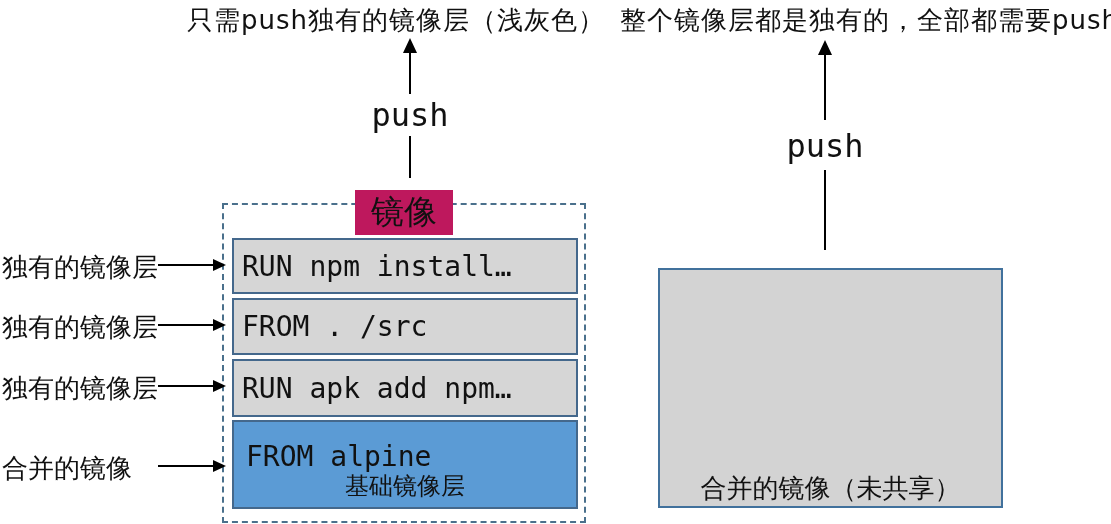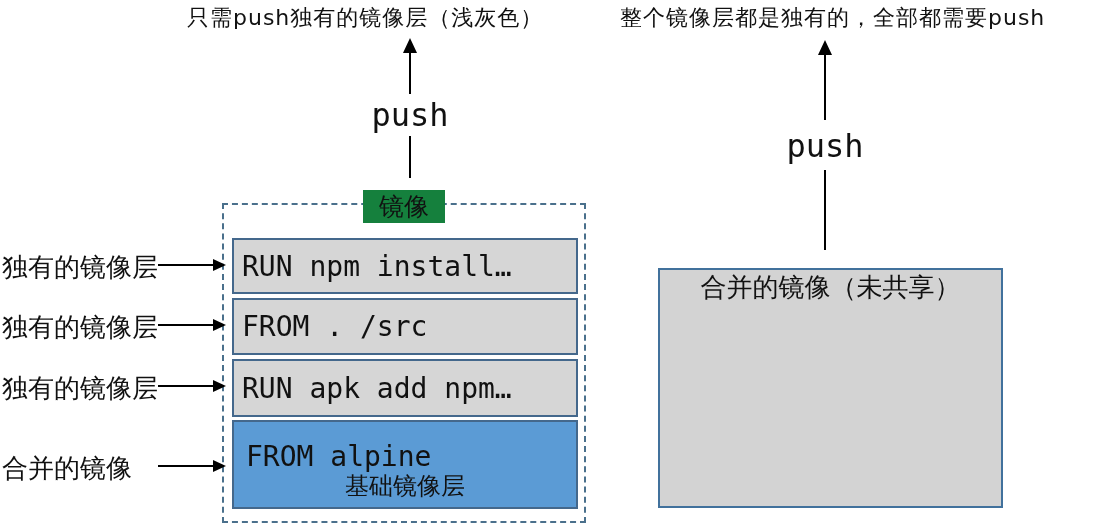--- a/index.html
+++ b/index.html
@@ -1,37 +1,37 @@
 <!DOCTYPE html>
 <html style="--arrow: #000000; --blue_fill: #5b9bd5; --gray_fill: #d6d6d6; --layer_border: #44688c; --dash_border: #4a708c; --merged_fill: #d3d3d3; --merged_border: #41719c;"><head>
 <meta charset="utf-8">
 <style>
   html,body{margin:0;padding:0;background:#fff;}
   #canvas{
     position:relative;width:1111px;height:524px;background:#fff;overflow:hidden;
     font-family:"DejaVu Sans",sans-serif;color:#111;
   }
-  .title{position:absolute;top:3px;font-size:22px;white-space:nowrap;letter-spacing:1px;}
+  .title{position:absolute;top:3px;font-size:26px;white-space:nowrap;letter-spacing:1px;}
   #title-left{left:187px;}
   #title-right{left:620px;}
   .vline{position:absolute;width:2px;background:var(--arrow);}
   .arrow-up{position:absolute;width:0;height:0;
     border-left:7px solid transparent;border-right:7px solid transparent;
     border-bottom:15px solid var(--arrow);}
   .push{position:absolute;width:160px;text-align:center;
     font-family:"DejaVu Sans Mono",monospace;font-size:32px;}
   #push-left{left:330px;top:96px;}
   #push-right{left:745px;top:127px;}
   #dashed-box{
     position:absolute;left:222px;top:203px;width:364px;height:320px;
     border:2px dashed var(--dash_border);box-sizing:border-box;
   }
   #legend{
     position:absolute;top:-15px;left:50%;transform:translateX(-50%);
-    background:#15803d;padding:0 16px;font-size:25px;white-space:nowrap;
+    background:#be185d;padding:0 16px;font-size:33px;white-space:nowrap;
   }
   .layer{
     position:absolute;left:8px;width:346px;box-sizing:border-box;
     border:2px solid var(--layer_border);background:var(--gray_fill);
     display:flex;align-items:center;
     font-family:"DejaVu Sans Mono",monospace;font-size:28px;
     padding-left:8px;white-space:nowrap;
   }
   #layer-0{top:33px;height:56px;}
   #layer-1{top:93px;height:57px;}
@@ -42,21 +42,21 @@
   #layer-3 .sub{position:absolute;bottom:5px;left:0;width:100%;text-align:center;
     font-family:"DejaVu Sans",sans-serif;font-size:24px;}
   .row-label{position:absolute;left:2px;width:156px;font-size:26px;white-space:nowrap;}
   .hline{position:absolute;left:158px;width:57px;height:2px;background:var(--arrow);}
   .arrow-right{position:absolute;left:213px;width:0;height:0;
     border-top:6px solid transparent;border-bottom:6px solid transparent;
     border-left:13px solid var(--arrow);}
   #merged-box{
     position:absolute;left:658px;top:268px;width:345px;height:240px;box-sizing:border-box;
     background:var(--merged_fill);border:2px solid var(--merged_border);
-    display:flex;align-items:flex-start;justify-content:center;font-size:26px;
+    display:flex;align-items:flex-end;justify-content:center;font-size:26px;
   }
 </style>
 </head>
 <body>
 
 <div id="canvas">
 
   <div class="title" id="title-left">只需push独有的镜像层（浅灰色）</div>
   <div class="title" id="title-right">整个镜像层都是独有的，全部都需要push</div>
 

